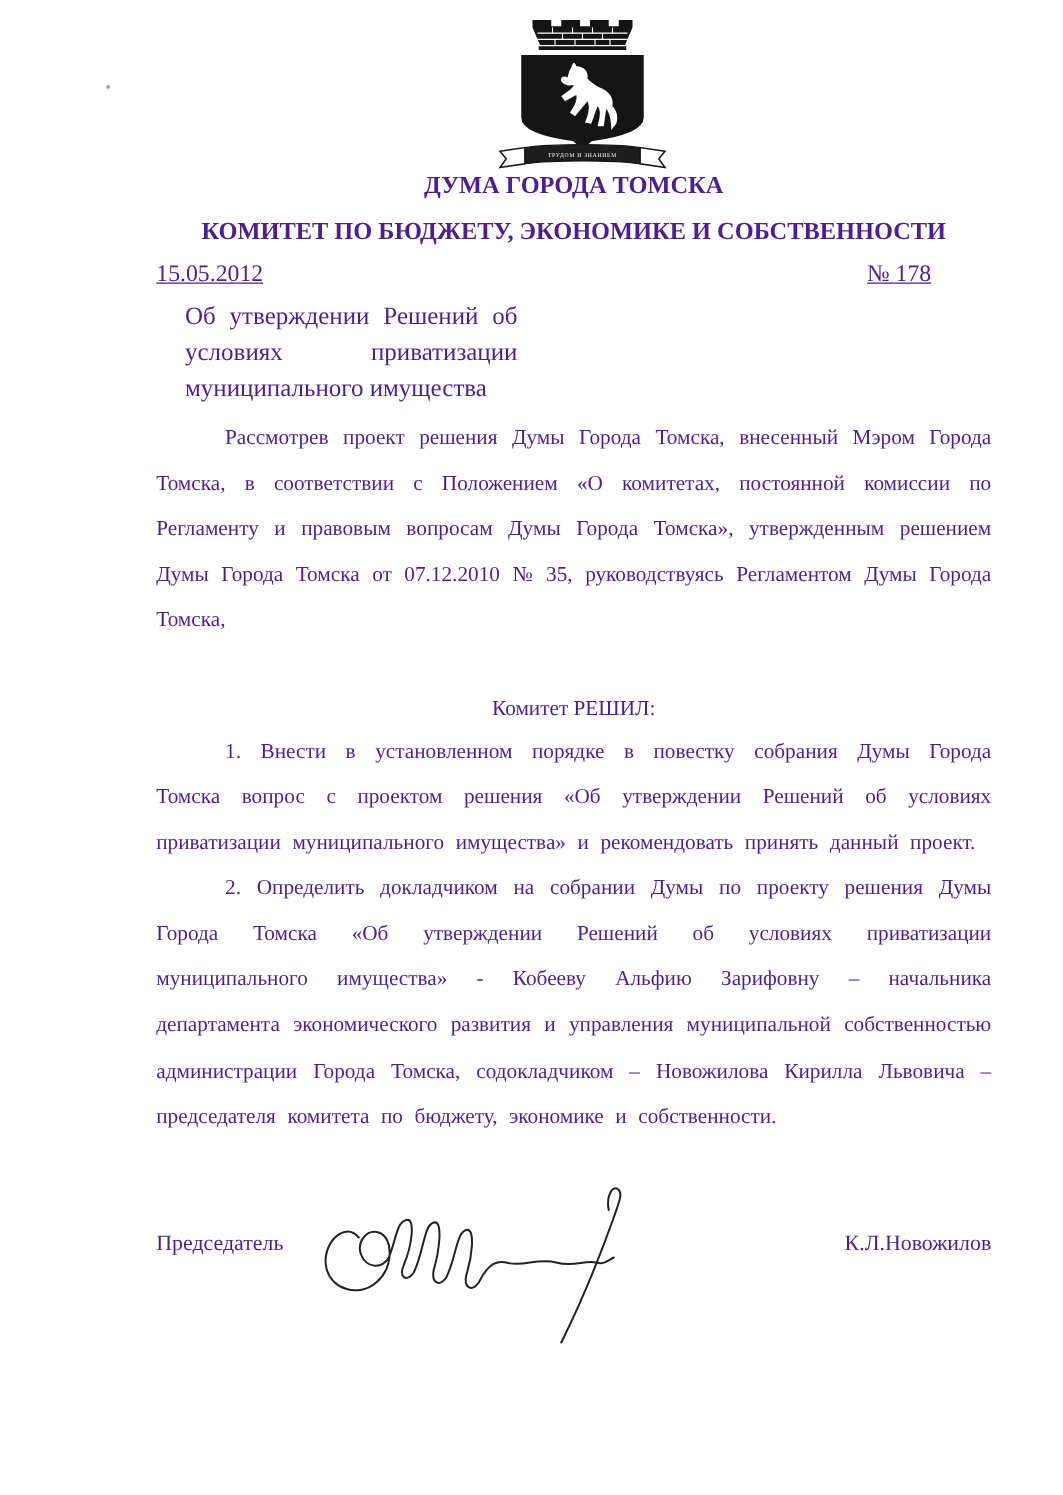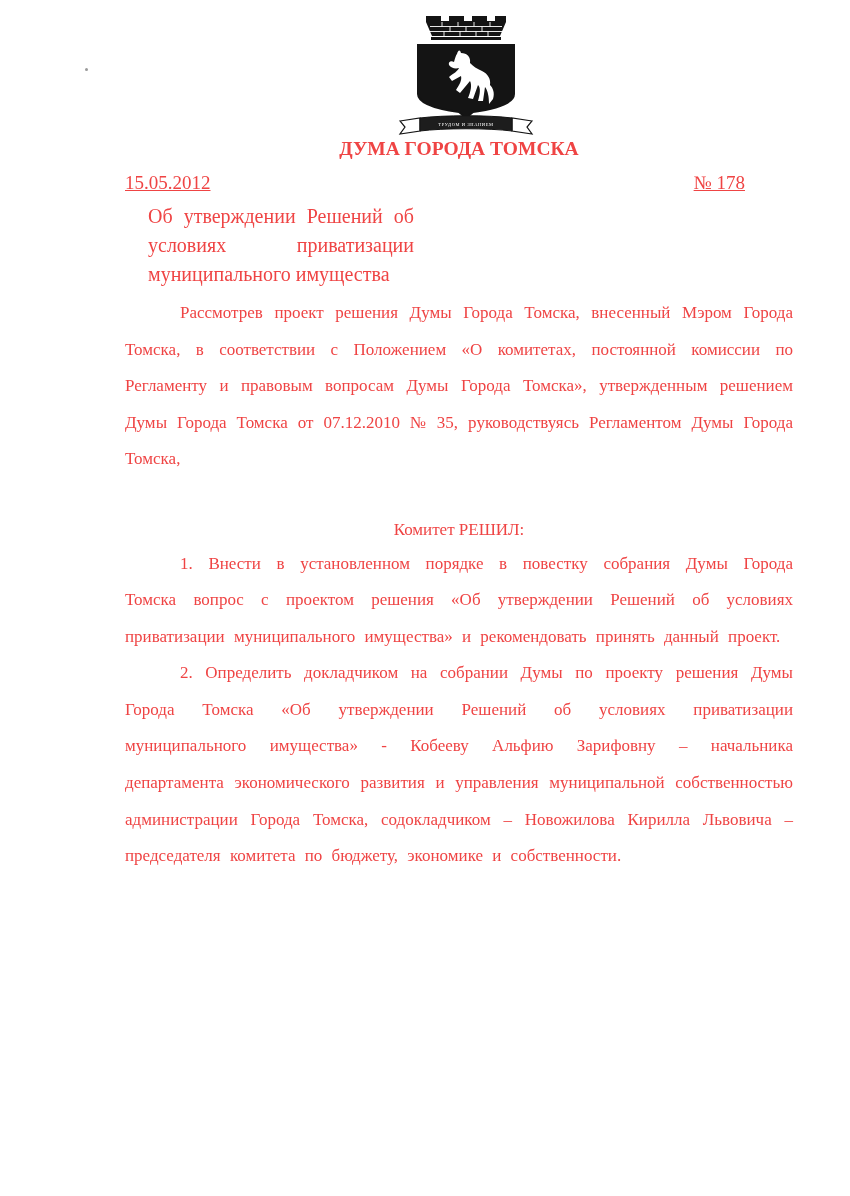--- a/index.html
+++ b/index.html
@@ -1,18 +1,18 @@
 <!DOCTYPE html>
 <html lang="ru"><head>
 <meta charset="utf-8">
 <style>
   html,body { margin:0; padding:0; background:#ffffff; }
   .page {
     position:relative; width:850px; height:1196px; box-sizing:border-box;
-    background:#ffffff; color:#ef4444;
+    background:#ffffff; color:#4c1d95;
     font-family:"Liberation Serif","DejaVu Serif",serif;
     padding:14px 57px 0 125px; overflow:hidden;
   }
   .emblem { display:flex; flex-direction:column; align-items:center; margin-left:14px; }
   .emblem svg { display:block; }
   .emblem .shield { margin-top:1px; }
   .emblem .ribbon { margin-top:-6px; }
   .org      { text-align:center; font-weight:bold; font-size:19.5px; margin-top:2px; }
   .committee{ text-align:center; font-weight:bold; font-size:19.5px; margin-top:15px; }
   .doctype  { text-align:center; font-weight:bold; font-size:19.5px; letter-spacing:.5px; margin-top:15px; }
@@ -77,31 +77,47 @@
     <svg class="ribbon" width="136" height="22" viewBox="0 0 136 22">
       <path d="M2,7 L22,4 L22,17 L2,20 L7,13 Z" fill="#ffffff" stroke="#141414" stroke-width="1.2"></path>
       <path d="M134,7 L114,4 L114,17 L134,20 L129,13 Z" fill="#ffffff" stroke="#141414" stroke-width="1.2"></path>
       <path d="M22,4 C45,1 91,1 114,4 L114,17 C91,14 45,14 22,17 Z" fill="#1d1d1d" stroke="#141414" stroke-width="1"></path>
       <text x="68" y="11.5" font-size="4.5" fill="#ffffff" text-anchor="middle" letter-spacing="0.6">ТРУДОМ И ЗНАНИЕМ</text>
     </svg>
   </div>
 
   <div class="org">ДУМА ГОРОДА ТОМСКА</div>
 
+  <div class="committee">КОМИТЕТ ПО БЮДЖЕТУ, ЭКОНОМИКЕ И СОБСТВЕННОСТИ</div>
 
 
   <div class="meta-row">
     <span class="date">15.05.2012</span>
     <span class="num">№ 178</span>
   </div>
 
   <div class="subject">Об утверждении Решений об условиях приватизации муниципального имущества</div>
 
   <p class="body-par indent preamble">Рассмотрев проект решения Думы Города Томска, внесенный Мэром Города Томска, в соответствии с Положением «О комитетах, постоянной комиссии по Регламенту и правовым вопросам Думы Города Томска», утвержденным решением Думы Города Томска от 07.12.2010 № 35, руководствуясь Регламентом Думы Города Томска,</p>
 
   <div class="resolved">Комитет РЕШИЛ:</div>
 
   <p class="body-par indent item-1">1. Внести в установленном порядке в повестку собрания Думы Города Томска вопрос с проектом решения «Об утверждении Решений об условиях приватизации муниципального имущества» и рекомендовать принять данный проект.</p>
 
   <p class="body-par indent item-2">2. Определить докладчиком на собрании Думы по проекту решения Думы Города Томска «Об утверждении Решений об условиях приватизации муниципального имущества» - Кобееву Альфию Зарифовну – начальника департамента экономического развития и управления муниципальной собственностью администрации Города Томска, содокладчиком – Новожилова Кирилла Львовича – председателя комитета по бюджету, экономике и собственности.</p>
 
+  <div class="sig-row">
+    <span>Председатель</span>
+    <svg class="sig-svg" width="310" height="130" viewBox="0 0 310 130">
+      <g fill="none" stroke="#222222" stroke-width="1.6" stroke-linecap="round">
+        <path d="M34,44 C22,30 4,50 8,68 C12,86 34,92 48,80 C62,68 62,44 50,40
+                 C40,37 32,48 36,58 C40,68 52,70 58,60 C64,46 64,32 72,30
+                 C80,28 76,52 70,66 C66,76 72,80 78,72 C86,56 86,34 94,32
+                 C102,30 98,56 94,70 C92,80 98,84 104,76 C112,60 112,40 120,38
+                 C128,36 124,62 120,74 C118,84 124,88 130,80 C136,68 142,62 152,64
+                 C166,68 176,60 192,64 C206,68 214,62 224,64 C230,66 234,62 238,60"></path>
+        <path d="M196,128 C212,96 228,56 238,28 C242,16 246,8 241,5 C236,3 232,12 234,22"></path>
+      </g>
+    </svg>
+    <span>К.Л.Новожилов</span>
+  </div>
 
 </div>
 
 </body></html>

